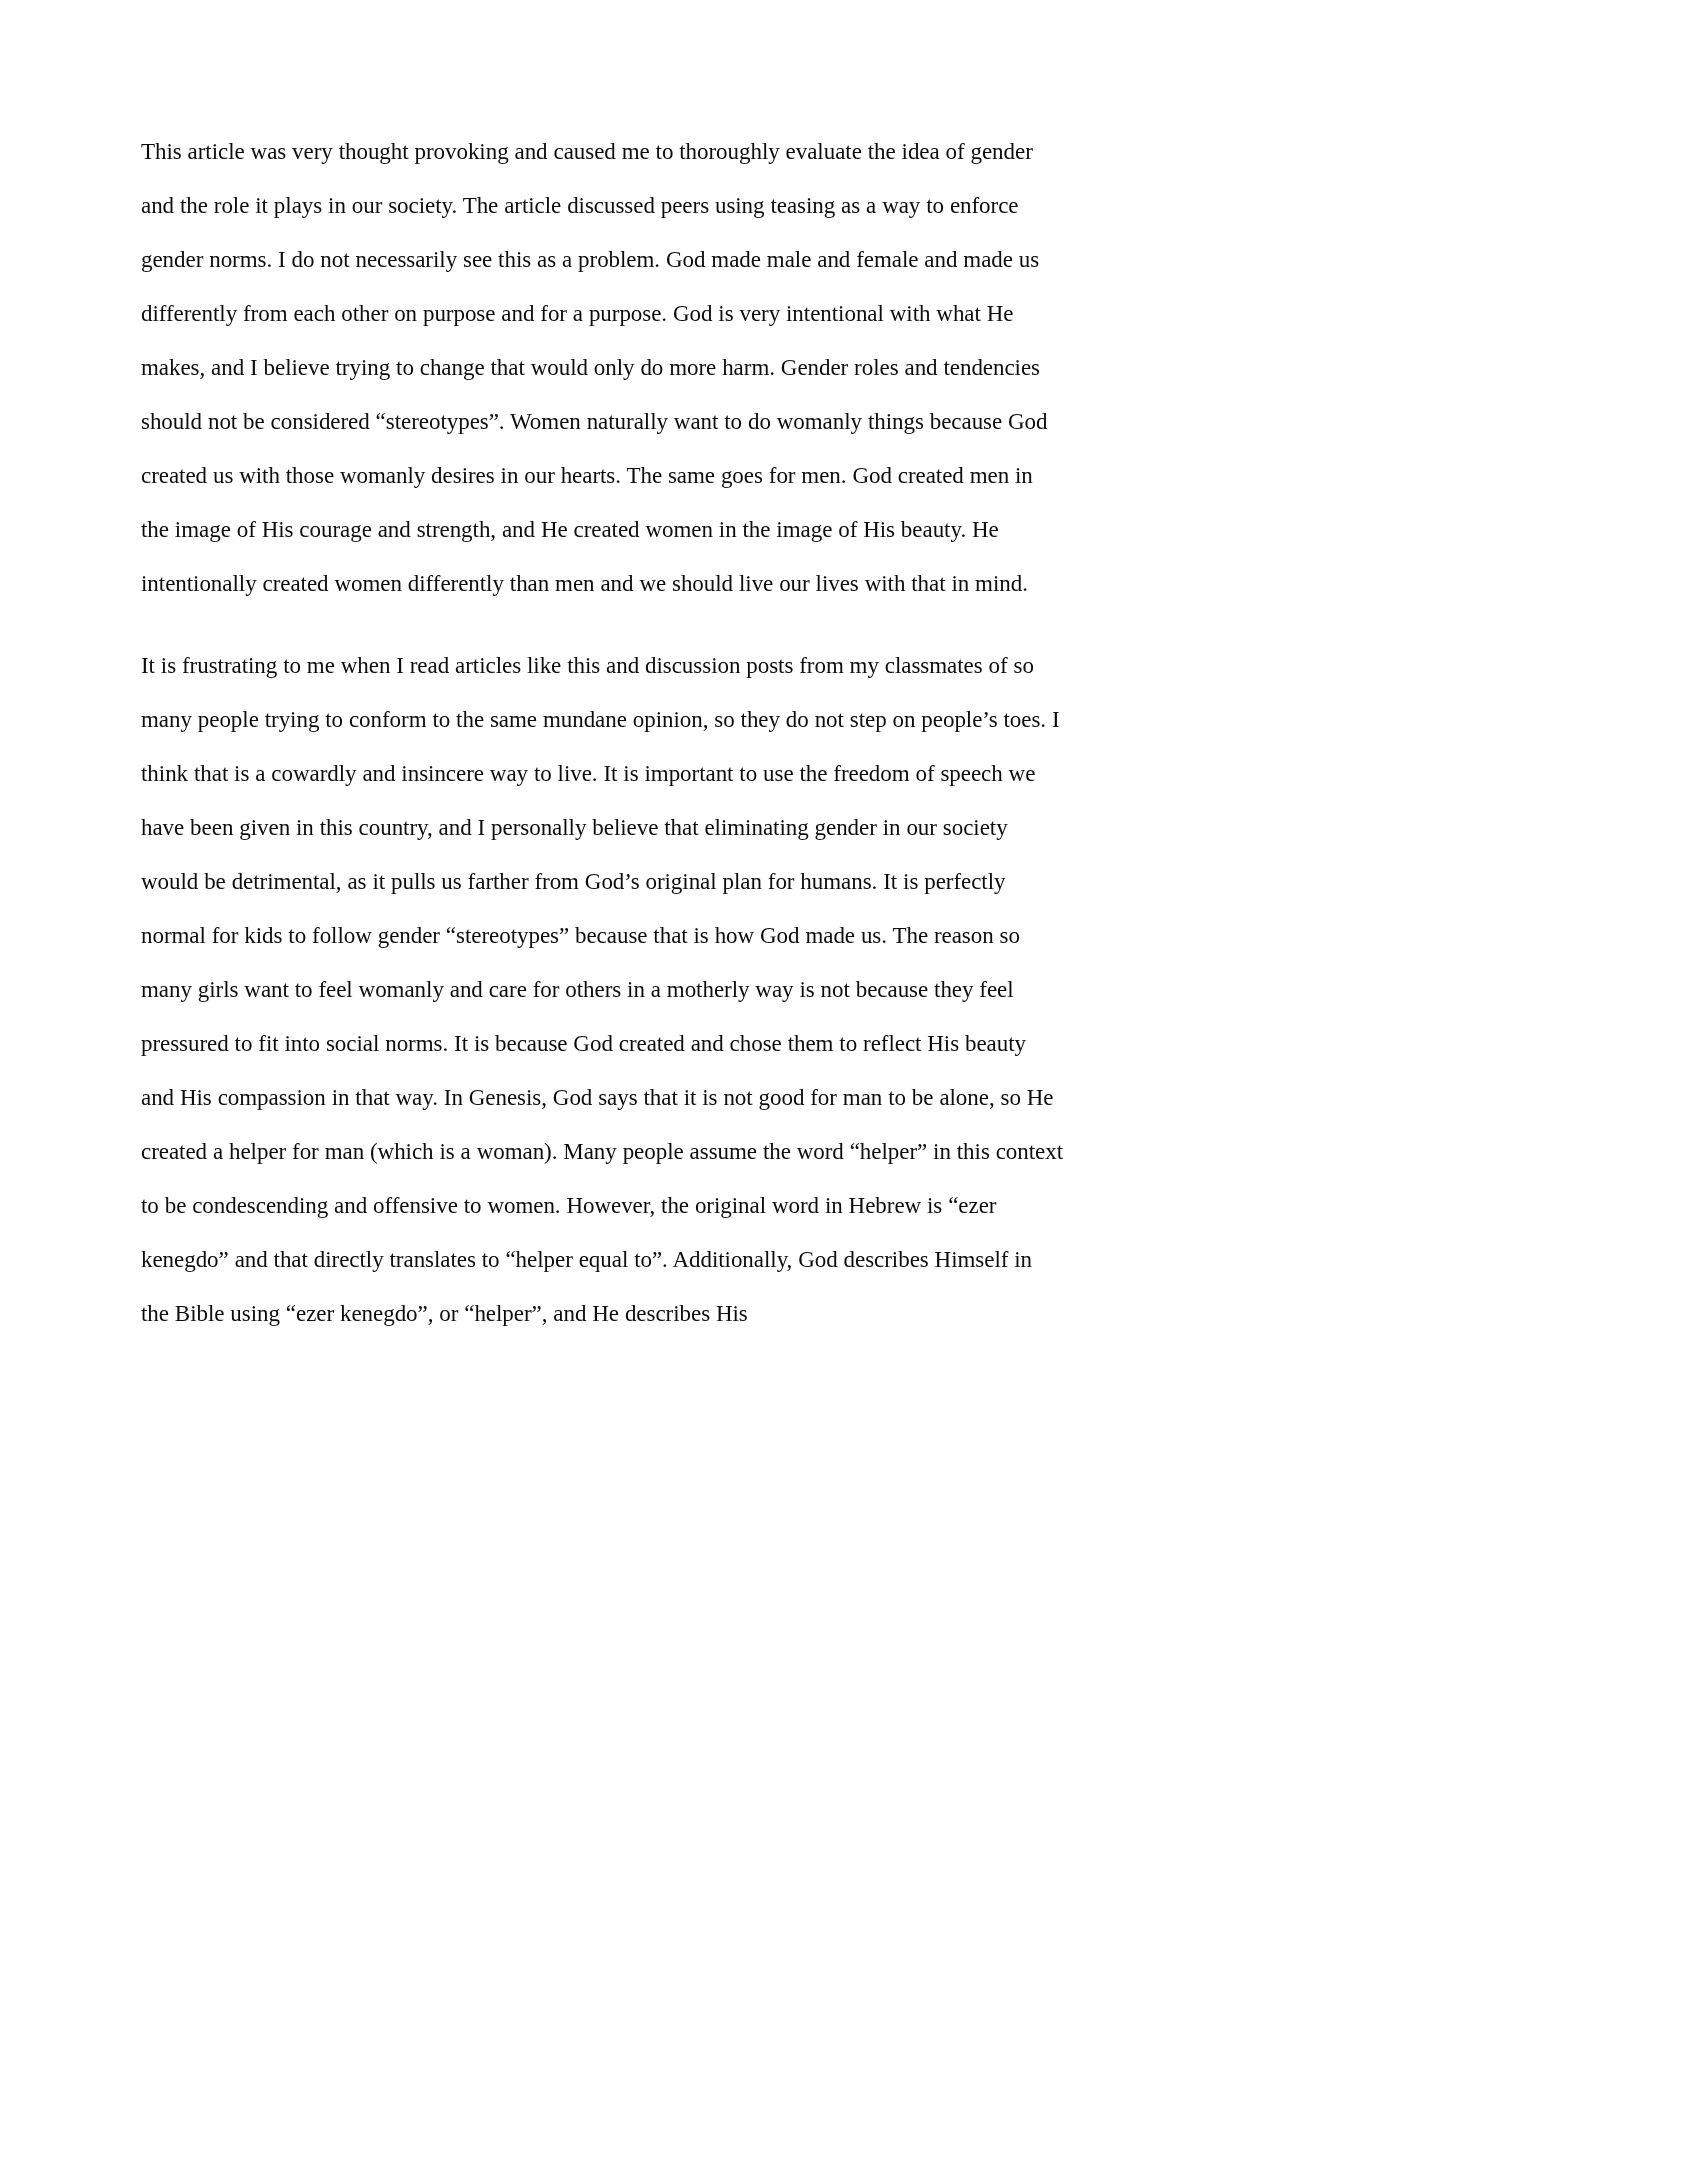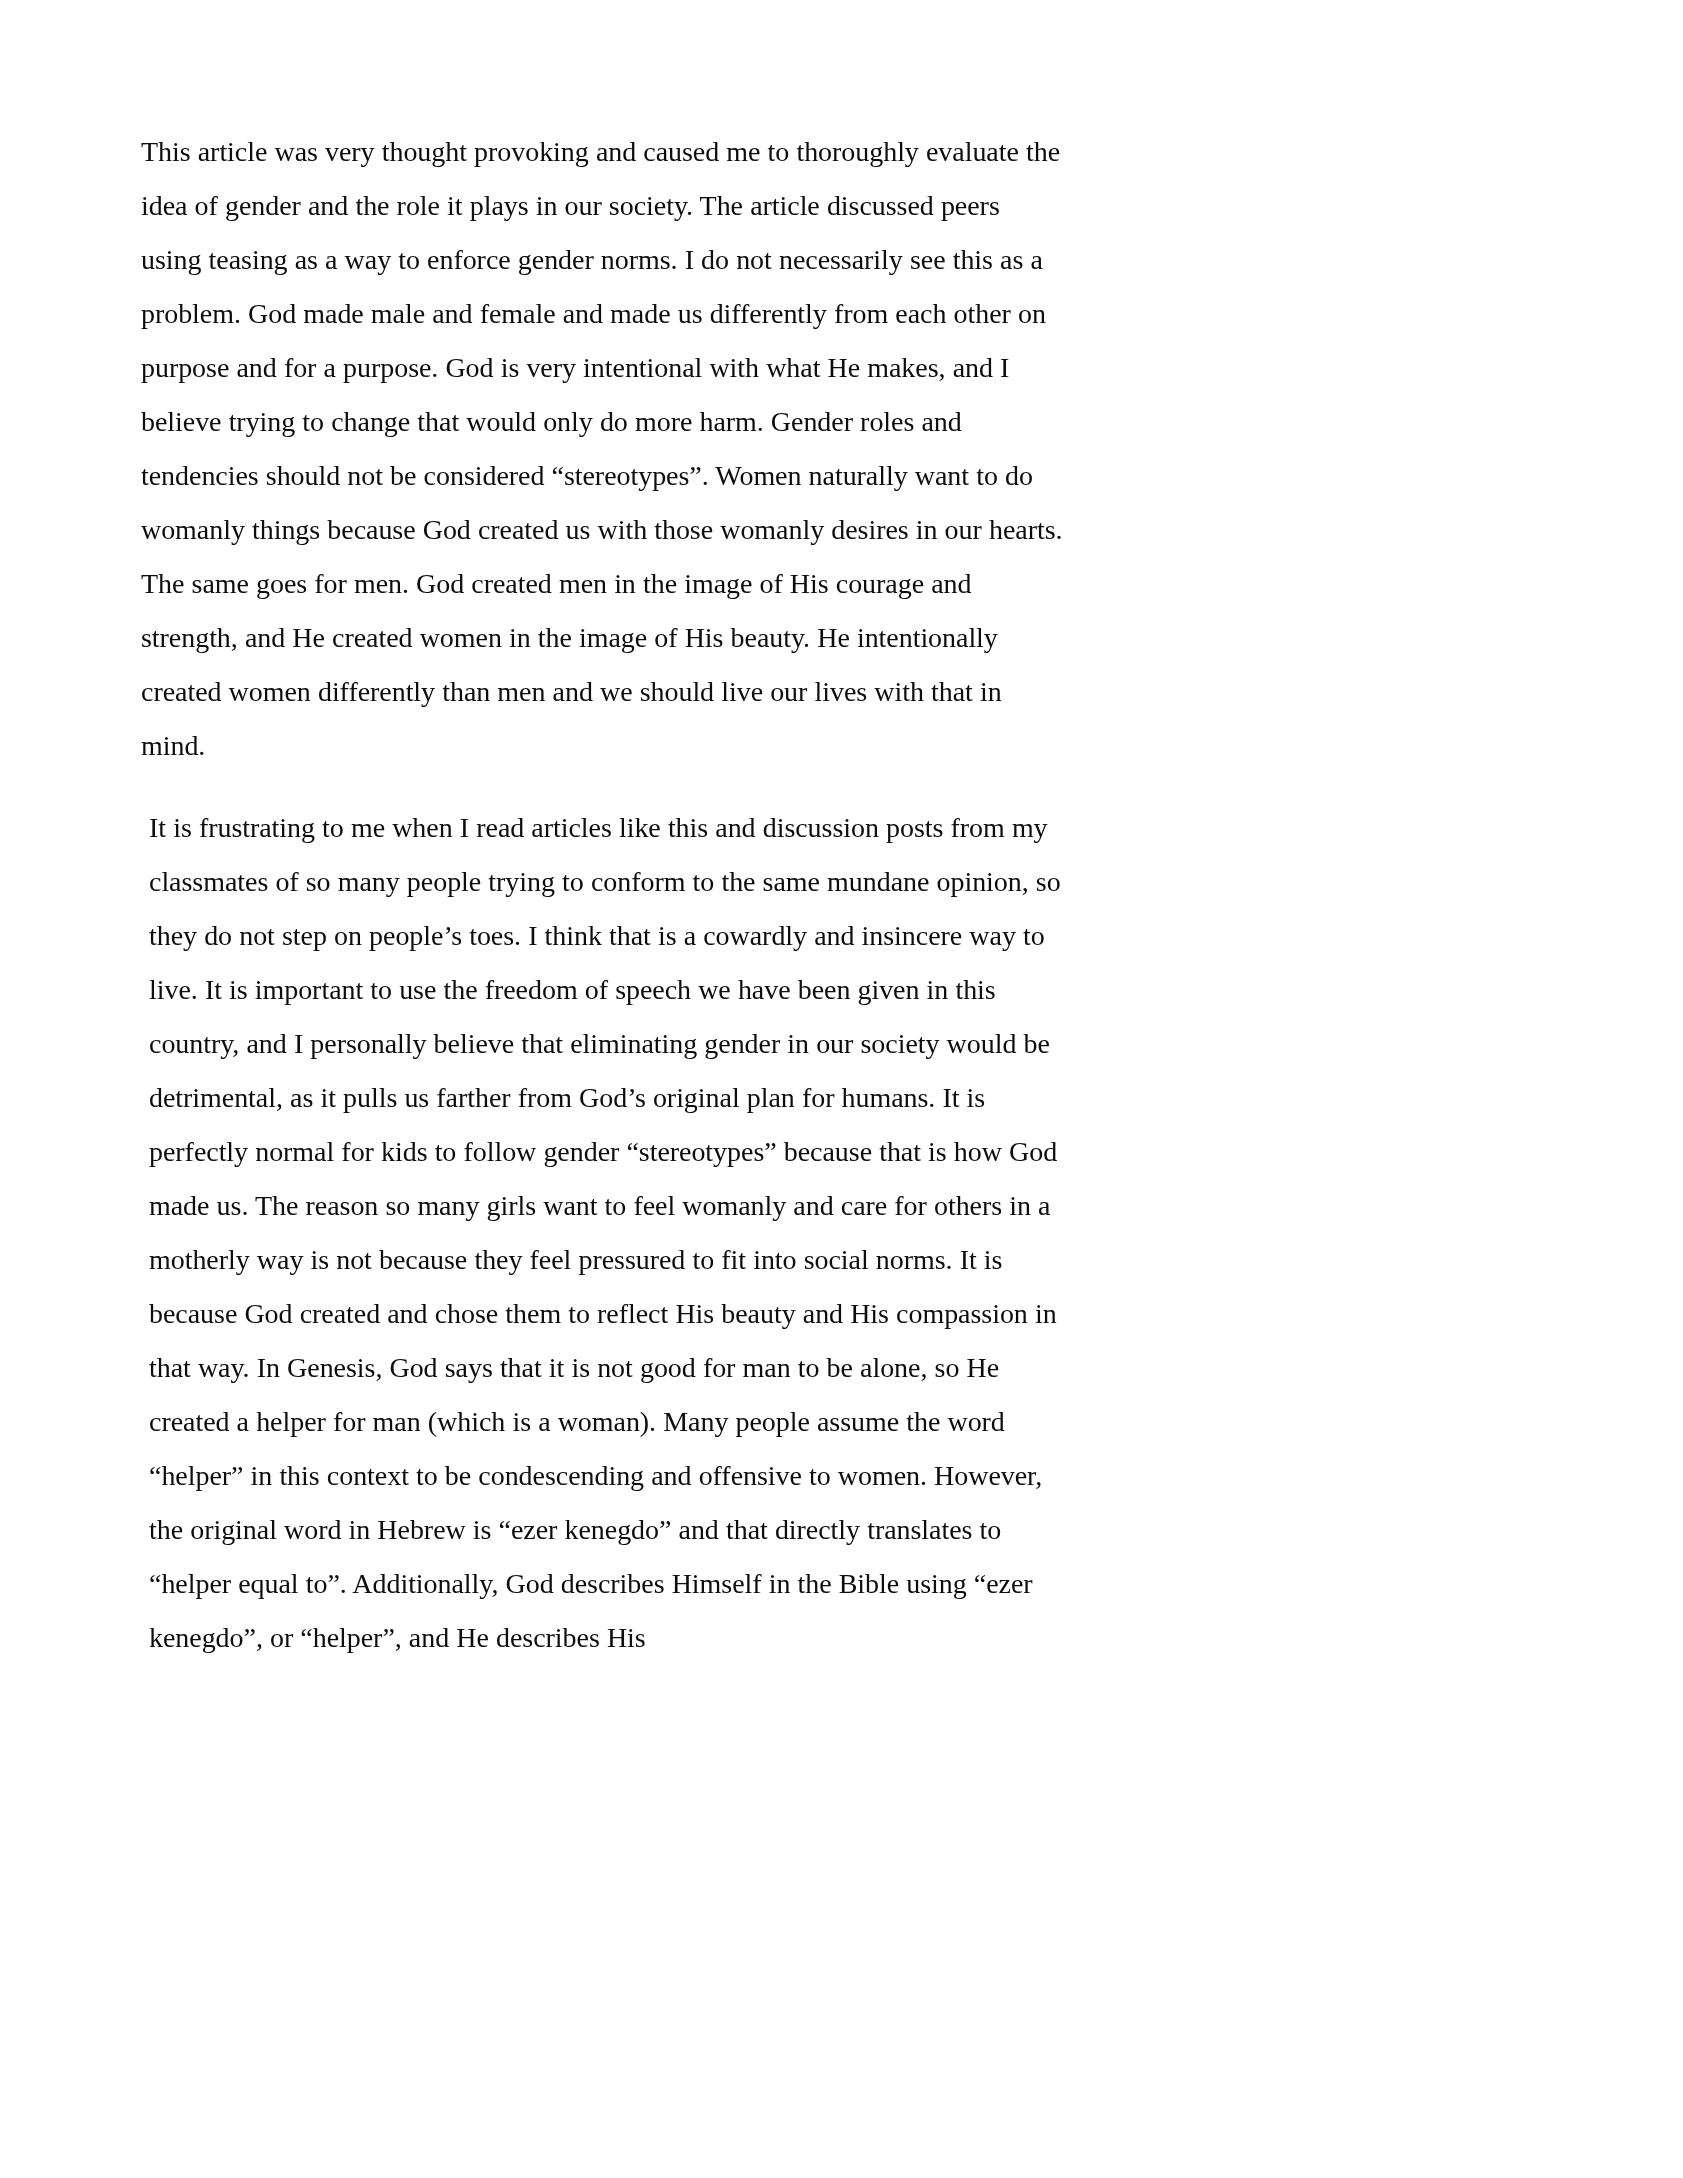--- a/index.html
+++ b/index.html
@@ -17,32 +17,31 @@
     overflow: hidden;
   }
   .doc-body {
     position: absolute;
     left: 141px;
     top: 125px;
     width: 923px;
   }
   .para {
     font-family: "Liberation Serif", "DejaVu Serif", serif;
-    font-size: 28px;
+    font-size: 23px;
     line-height: 54px;
     color: #0d0d0d;
     text-align: left;
     margin: 0 0 28px 0;
     letter-spacing: -0.05px;
     word-spacing: 0.2px;
     -webkit-font-smoothing: antialiased;
   }
   .para:last-child {
     margin-bottom: 0;
-    margin-left: 8px;
   }
 </style>
 </head>
 <body>
 
 <div class="page">
   <div class="doc-body">
     <p class="para">This article was very thought provoking and caused me to thoroughly evaluate the idea of gender and the role it plays in our society. The article discussed peers using teasing as a way to enforce gender norms. I do not necessarily see this as a problem. God made male and female and made us differently from each other on purpose and for a purpose. God is very intentional with what He makes, and I believe trying to change that would only do more harm. Gender roles and tendencies should not be considered “stereotypes”. Women naturally want to do womanly things because God created us with those womanly desires in our hearts. The same goes for men. God created men in the image of His courage and strength, and He created women in the image of His beauty. He intentionally created women differently than men and we should live our lives with that in mind.</p>
     <p class="para">It is frustrating to me when I read articles like this and discussion posts from my classmates of so many people trying to conform to the same mundane opinion, so they do not step on people’s toes. I think that is a cowardly and insincere way to live. It is important to use the freedom of speech we have been given in this country, and I personally believe that eliminating gender in our society would be detrimental, as it pulls us farther from God’s original plan for humans. It is perfectly normal for kids to follow gender “stereotypes” because that is how God made us. The reason so many girls want to feel womanly and care for others in a motherly way is not because they feel pressured to fit into social norms. It is because God created and chose them to reflect His beauty and His compassion in that way. In Genesis, God says that it is not good for man to be alone, so He created a helper for man (which is a woman). Many people assume the word “helper” in this context to be condescending and offensive to women. However, the original word in Hebrew is “ezer kenegdo” and that directly translates to “helper equal to”. Additionally, God describes Himself in the Bible using “ezer kenegdo”, or “helper”, and He describes His</p>
   </div>

